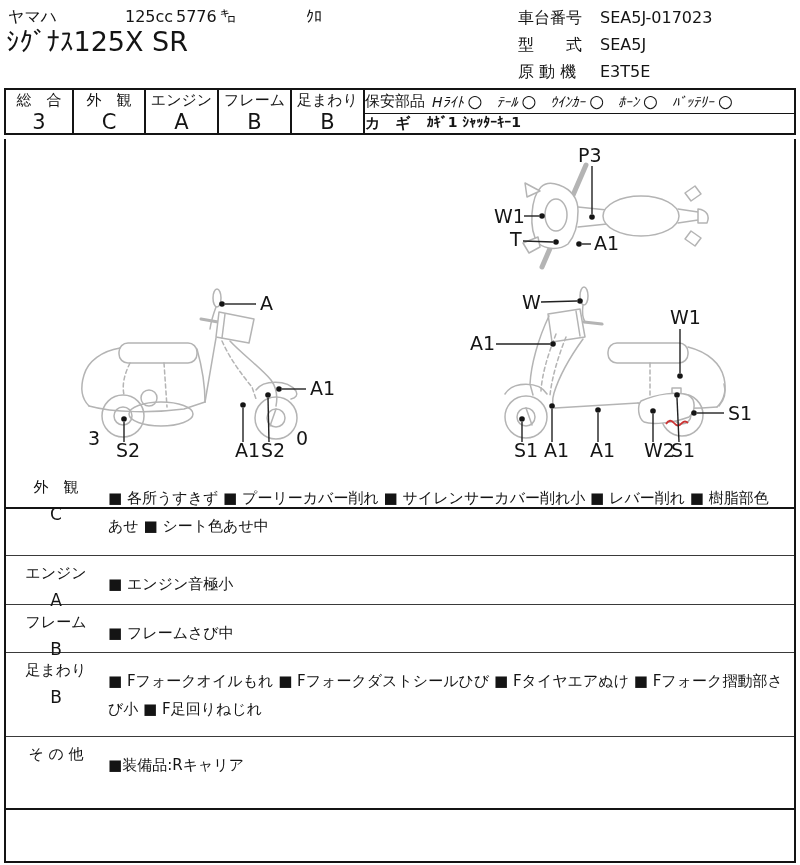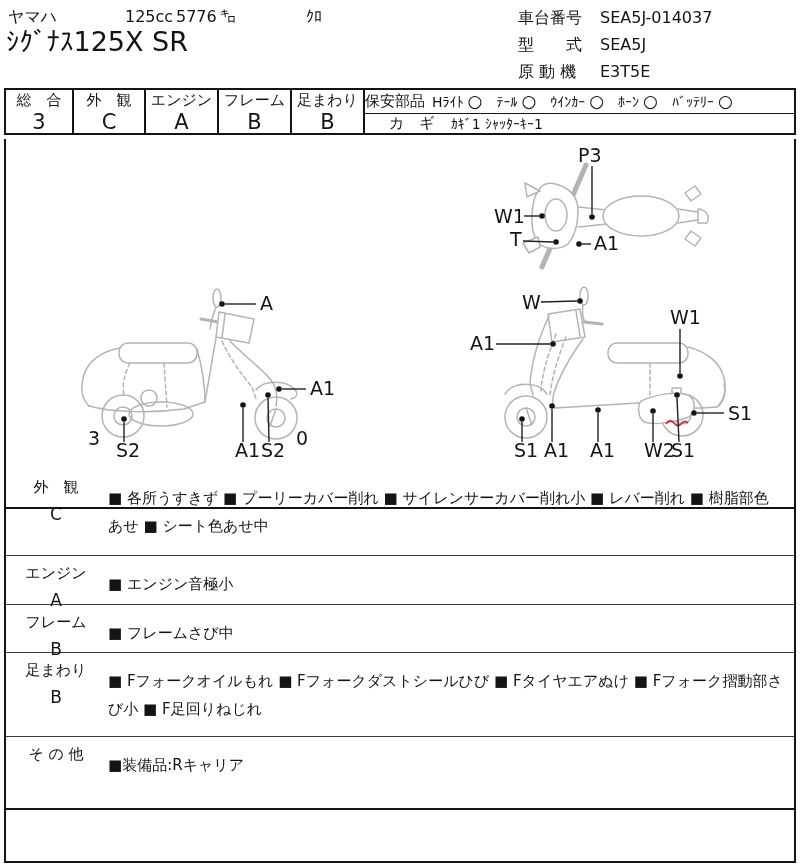--- a/index.html
+++ b/index.html
@@ -11,23 +11,23 @@
   .hdr-right{position:absolute;left:518px;top:4px;font-size:16px;line-height:27px;}
   .hr-label{display:inline-block;width:82px;}
 
   
   .ratings{position:absolute;left:4px;top:88px;width:792px;height:47px;border:2px solid #141414;display:flex;box-sizing:border-box;}
   .rcell{border-right:2px solid #141414;box-sizing:border-box;text-align:center;}
   .rcell .rlab{font-size:15px;margin-top:1px;white-space:nowrap;}
   .rcell .rval{font-size:21px;line-height:24px;}
   .safety{flex:1;display:flex;flex-direction:column;box-sizing:border-box;}
   .saf-row1{height:23px;border-bottom:1px solid #141414;display:flex;align-items:center;}
-  .saf-row2{flex:1;display:flex;align-items:center;padding-left:24px;}
+  .saf-row2{flex:1;display:flex;padding-left:0;font-weight:bold;}
   .saf-title{font-size:15px;margin-right:7px;white-space:nowrap;}
-  .saf-item{font-size:14px;white-space:nowrap;margin-right:4px;}
+  .saf-item{font-size:14px;white-space:nowrap;margin-right:4px;font-style:italic;}
   .saf-mark{font-size:17px;margin-right:14px;line-height:1;}
   .key-label{font-size:15px;margin-right:16px;white-space:nowrap;}
   .key-value{font-size:14px;white-space:nowrap;}
 
   
   .diagram{position:absolute;left:4px;top:139px;width:792px;height:370px;border-left:2px solid #141414;border-right:2px solid #141414;border-bottom:2px solid #141414;box-sizing:border-box;background:#fff;}
   .diagram svg{position:absolute;overflow:visible;}
   .diagram svg text{font-family:"DejaVu Sans",sans-serif;font-size:19px;fill:#151515;}
   .dw{stroke:#b4b4b4;stroke-width:1.5;fill:none;stroke-linecap:round;stroke-linejoin:round;}
   .dwf{stroke:#b4b4b4;stroke-width:1.5;fill:#ffffff;stroke-linejoin:round;}
@@ -51,21 +51,21 @@
 <div>
   <span class="hdr-item" style="left:8px;top:7px">ヤマハ</span>
   <span class="hdr-item" style="left:125px;top:7px">125cc</span>
   <span class="hdr-item" style="left:176px;top:7px">5776</span>
   <span class="hdr-item" style="left:220px;top:7px">㌔</span>
   <span class="hdr-item" style="left:306px;top:7px">ｸﾛ</span>
   <div class="model-name">ｼｸﾞﾅｽ125X SR</div>
 
   <div class="hdr-right">
     <div>
-      <span class="hr-label">車台番号</span><span>SEA5J-014037</span>
+      <span class="hr-label">車台番号</span><span>SEA5J-017023</span>
     </div>
     <div>
       <span class="hr-label">型　　式</span><span>SEA5J</span>
     </div>
     <div>
       <span class="hr-label">原 動 機</span><span>E3T5E</span>
     </div>
   </div>
 </div>
 

